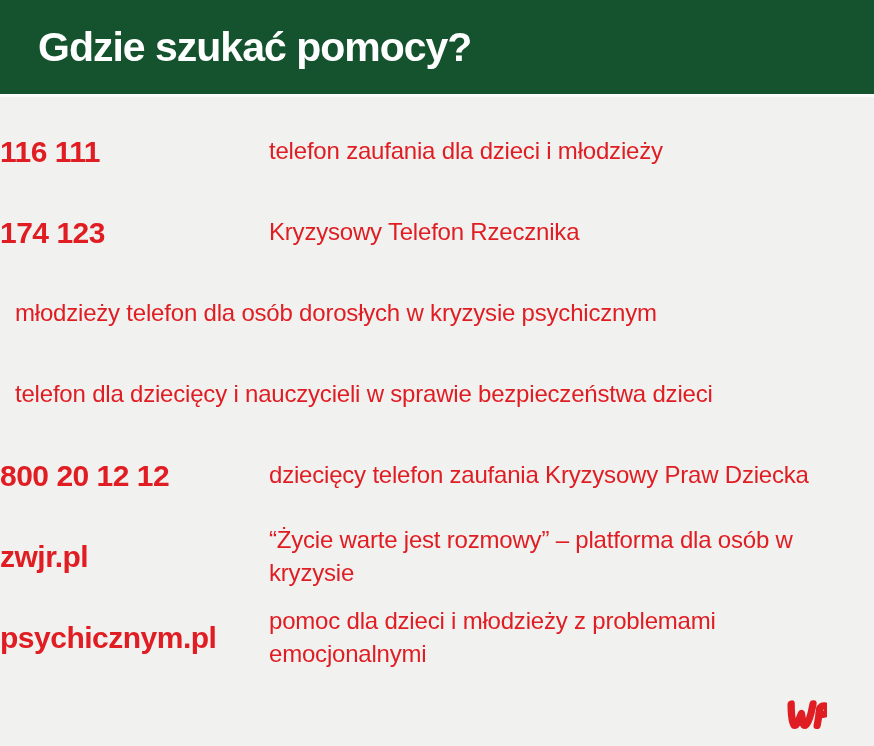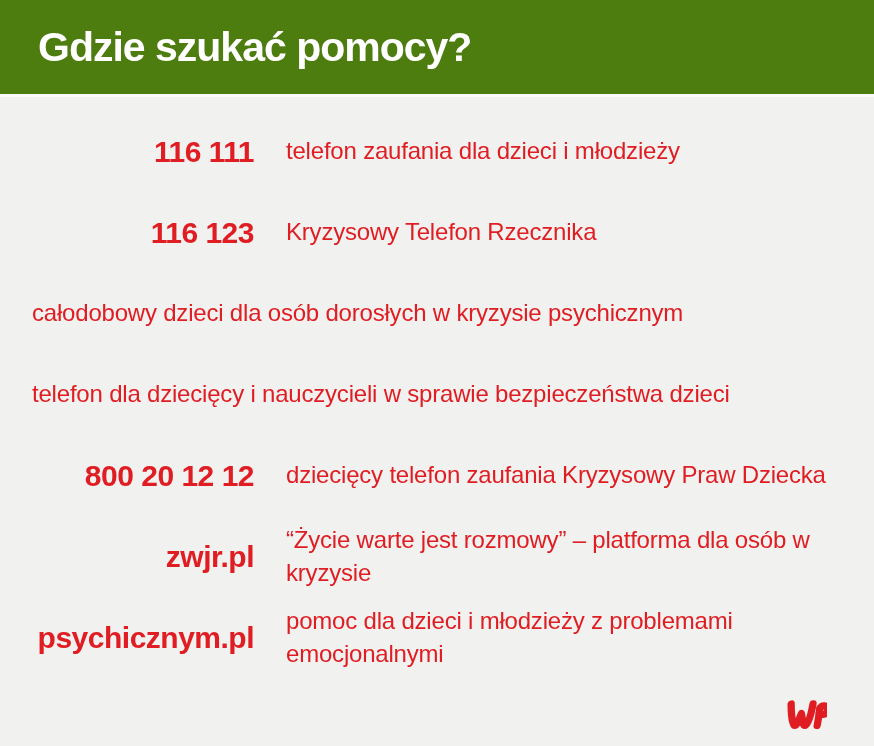--- a/index.html
+++ b/index.html
@@ -10,21 +10,21 @@
     overflow: hidden;
   }
   .canvas {
     position: relative;
     width: 874px; height: 746px;
     background: #f1f1f0;
   }
   
   .header {
     height: 94px;
-    background: #4d7c0f;
+    background: #14532d;
     display: flex;
     align-items: center;
     padding-left: 38px;
     box-sizing: border-box;
   }
   .header-title {
     color: #ffffff;
     font-size: 41px;
     font-weight: 700;
     letter-spacing: -1px;
@@ -38,30 +38,30 @@
     padding-top: 14px;
   }
   .row {
     display: flex;
     align-items: center;
     height: 81px;
   }
   .contact {
     width: 254px;
     flex: 0 0 254px;
-    text-align: right;
+    text-align: left;
     color: #e01d22;
     font-size: 30px;
     font-weight: 700;
     letter-spacing: -0.5px;
     line-height: 1.1;
   }
   .description {
     flex: 1 1 auto;
-    margin-left: 32px;
+    margin-left: 15px;
     padding-right: 18px;
     color: #e01d22;
     font-size: 24px;
     line-height: 1.36;
     letter-spacing: -0.2px;
   }
   
   .logo {
     position: absolute;
     right: 47px;
@@ -81,26 +81,26 @@
   <div class="header-underline"></div>
 
   <div class="helplines">
 
     <div class="row">
       <div class="contact">116 111</div>
       <div class="description">telefon zaufania dla dzieci i młodzieży</div>
     </div>
 
     <div class="row">
-      <div class="contact">116 123</div>
+      <div class="contact">174 123</div>
       <div class="description">Kryzysowy Telefon Rzecznika</div>
     </div>
 
     <div class="row">
-      <div class="description">całodobowy dzieci dla osób dorosłych w kryzysie psychicznym</div>
+      <div class="description">młodzieży telefon dla osób dorosłych w kryzysie psychicznym</div>
     </div>
 
     <div class="row">
       <div class="description">telefon dla dziecięcy i nauczycieli w sprawie bezpieczeństwa dzieci</div>
     </div>
 
     <div class="row">
       <div class="contact">800 20 12 12</div>
       <div class="description">dziecięcy telefon zaufania Kryzysowy Praw Dziecka</div>
     </div>

